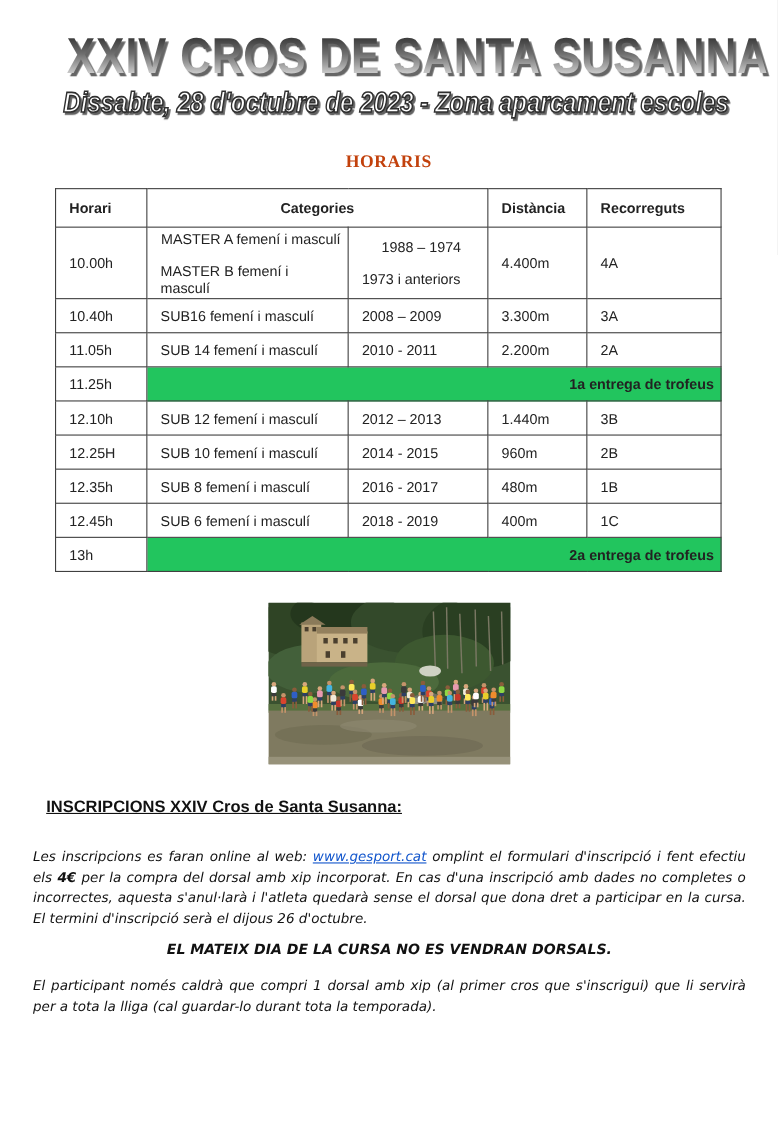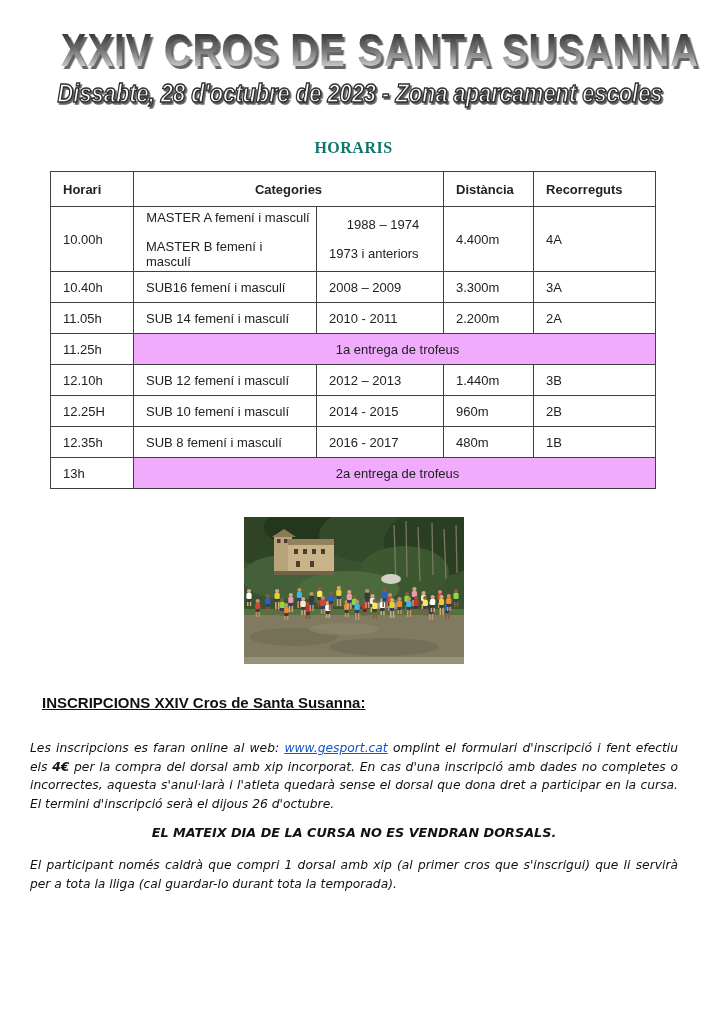--- a/index.html
+++ b/index.html
@@ -29,33 +29,33 @@
     font-size:26px;white-space:nowrap;
     color:#ffffff;
     -webkit-text-stroke:1.5px #2f2f2f;
     transform:scaleX(0.84);transform-origin:center;
     filter:drop-shadow(2.5px 2.5px 0px rgba(80,80,80,0.9));
   }
   
   .horaris-heading{
     margin-top:30px;text-align:center;
     font-family:"Liberation Serif",serif;font-weight:bold;font-size:16px;
-    letter-spacing:0.5px;color:#0f766e;
+    letter-spacing:0.5px;color:#c2410c;
   }
   table.schedule{
     margin:14px 0 0 50px;border-collapse:collapse;table-layout:fixed;width:605px;
     font-size:13px;color:#222;padding-left:39px;
   }
   table.schedule td{border:1px solid #404040;vertical-align:middle;padding:2px 6px 2px 12px;}
   table.schedule td.hdr{font-weight:bold;height:30px;}
   table.schedule td.hdr-cat{text-align:center;padding-left:6px;}
   tr.row-std td{height:26px;}
   tr.row-tall td{height:60px;}
   tr.row-tall .stack div:first-child{margin-bottom:14px;text-align:center;}
-  td.banner-cell{background:#f0abfc;text-align:center;font-weight:normal;padding-left:6px;}
+  td.banner-cell{background:#22c55e;text-align:right;font-weight:bold;padding-left:6px;}
   
   .photo-wrap{margin:28px auto 0 auto;width:220px;height:147px;}
   .photo-wrap svg{display:block;}
   
   .credits{margin-top:14px;text-align:center;font-style:italic;font-size:13.5px;line-height:1.45;color:#111;}
   
   .insc-heading{
     margin:30px 0 0 42px;font-weight:bold;font-size:15px;text-decoration:underline;color:#111;
   }
   .body-copy{margin:0 29px 0 30px;}
@@ -152,20 +152,27 @@
       </tr>
 
       <tr class="row-std">
         <td>12.35h</td>
         <td>SUB 8 femení i masculí</td>
         <td>2016 - 2017</td>
         <td>480m</td>
         <td>1B</td>
       </tr>
 
+      <tr class="row-std">
+        <td>12.45h</td>
+        <td>SUB 6 femení i masculí</td>
+        <td>2018 - 2019</td>
+        <td>400m</td>
+        <td>1C</td>
+      </tr>
 
       <tr class="row-std">
         <td>13h</td>
         <td class="banner-cell" colspan="4">2a entrega de trofeus</td>
       </tr>
     </tbody>
   </table>
 
   <div class="photo-wrap" role="img" aria-label="Nens i nenes corrent un cros en un camp davant d'una masia i un bosc">
     <svg width="220" height="147" viewBox="0 0 220 147" xmlns="http://www.w3.org/2000/svg">

